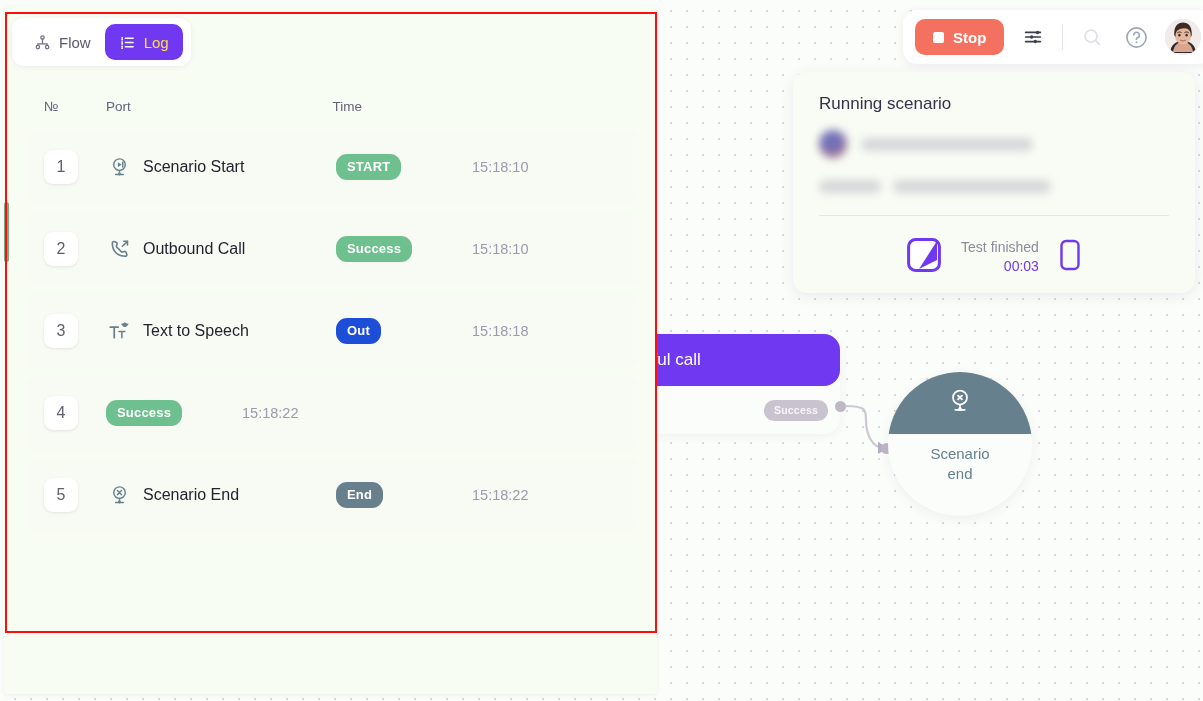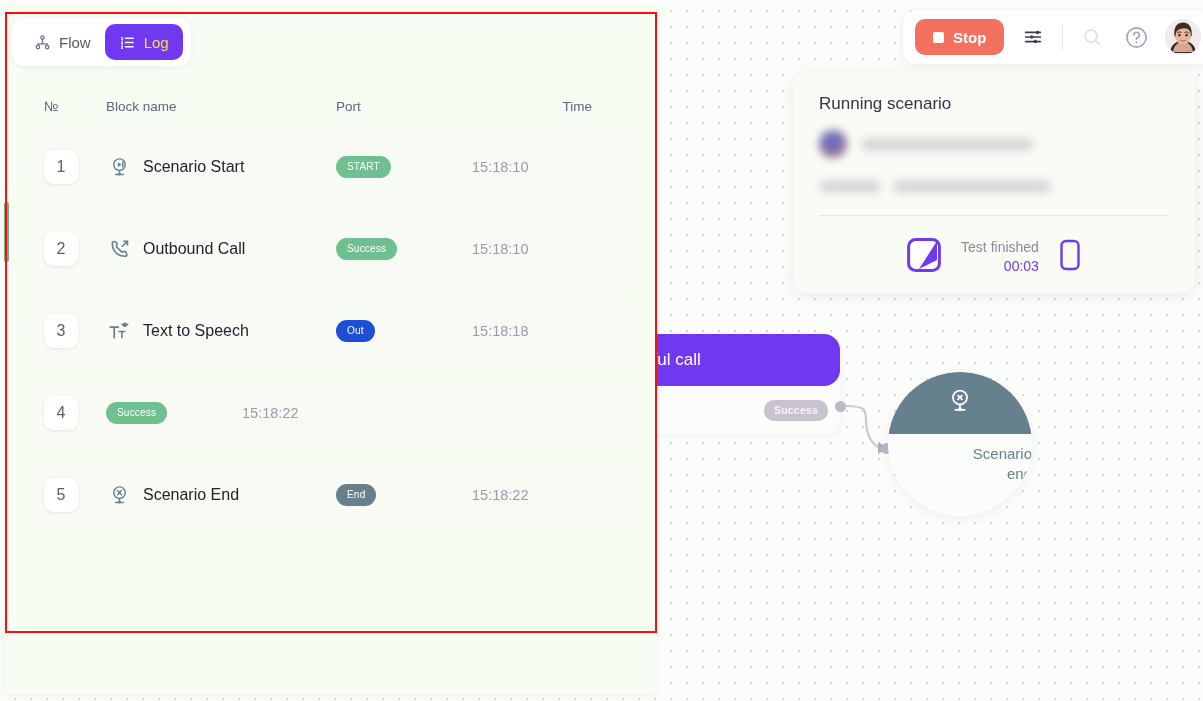--- a/index.html
+++ b/index.html
@@ -78,21 +78,21 @@
   .flow-node-end .end-cap {
     position: absolute; left: 0; top: 0;
     width: 144px; height: 62px;
     background: #67808e;
     border-radius: 72px 72px 0 0 / 58px 58px 0 0;
     display: flex; align-items: center; justify-content: center;
   }
   .flow-node-end .end-label {
     position: absolute;
     left: 0; right: 0; top: 72px;
-    text-align: right;
+    text-align: center;
     color: #67808e;
     font-size: 15px;
     line-height: 20px;
   }
 
   
   .log-panel {
     position: absolute;
     left: 4px; top: 6px;
     width: 653px; height: 688px;
@@ -169,22 +169,22 @@
     box-shadow: 0 1px 3px rgba(120,120,120,0.16);
   }
   .row-no-cell   { width: 62px; display: flex; align-items: center; }
   .row-name-cell { width: 230px; display: flex; align-items: center; gap: 11px; }
   .row-name-cell .bname { font-size: 16px; color: #222330; text-align: center; }
   .row-port-cell { width: 136px; display: flex; align-items: center; }
   .row-time-cell { width: 120px; font-size: 14.5px; color: #9a9bae; }
 
   .badge {
     display: inline-block;
-    font-size: 10px;
-    font-weight: normal;
+    font-size: 13px;
+    font-weight: bold;
     color: #ffffff;
     border-radius: 11px;
     padding: 5px 11px 6px 11px;
     letter-spacing: .2px;
   }
   .badge.green  { background: #6ec08e; }
   .badge.purple { background: #1d4ed8; }
   .badge.slate  { background: #68808e; }
 
   .blk-icon { width: 26px; height: 26px; display:flex; align-items:center; justify-content:center; }
@@ -401,21 +401,20 @@
             </svg>
           </span>
           <span>Log</span>
         </div>
       </div>
 
       <div class="log-scroll">
 
         <div class="log-head">
           <div class="col-no">№</div>
-          <div class="col-name">Block name</div>
           <div class="col-port">Port</div>
           <div class="col-time">Time</div>
         </div>
 
         <div class="log-row">
           <div class="row-no-cell">
               <span class="rownum">1</span>
             </div>
           <div class="row-name-cell">
             <span class="blk-icon">

